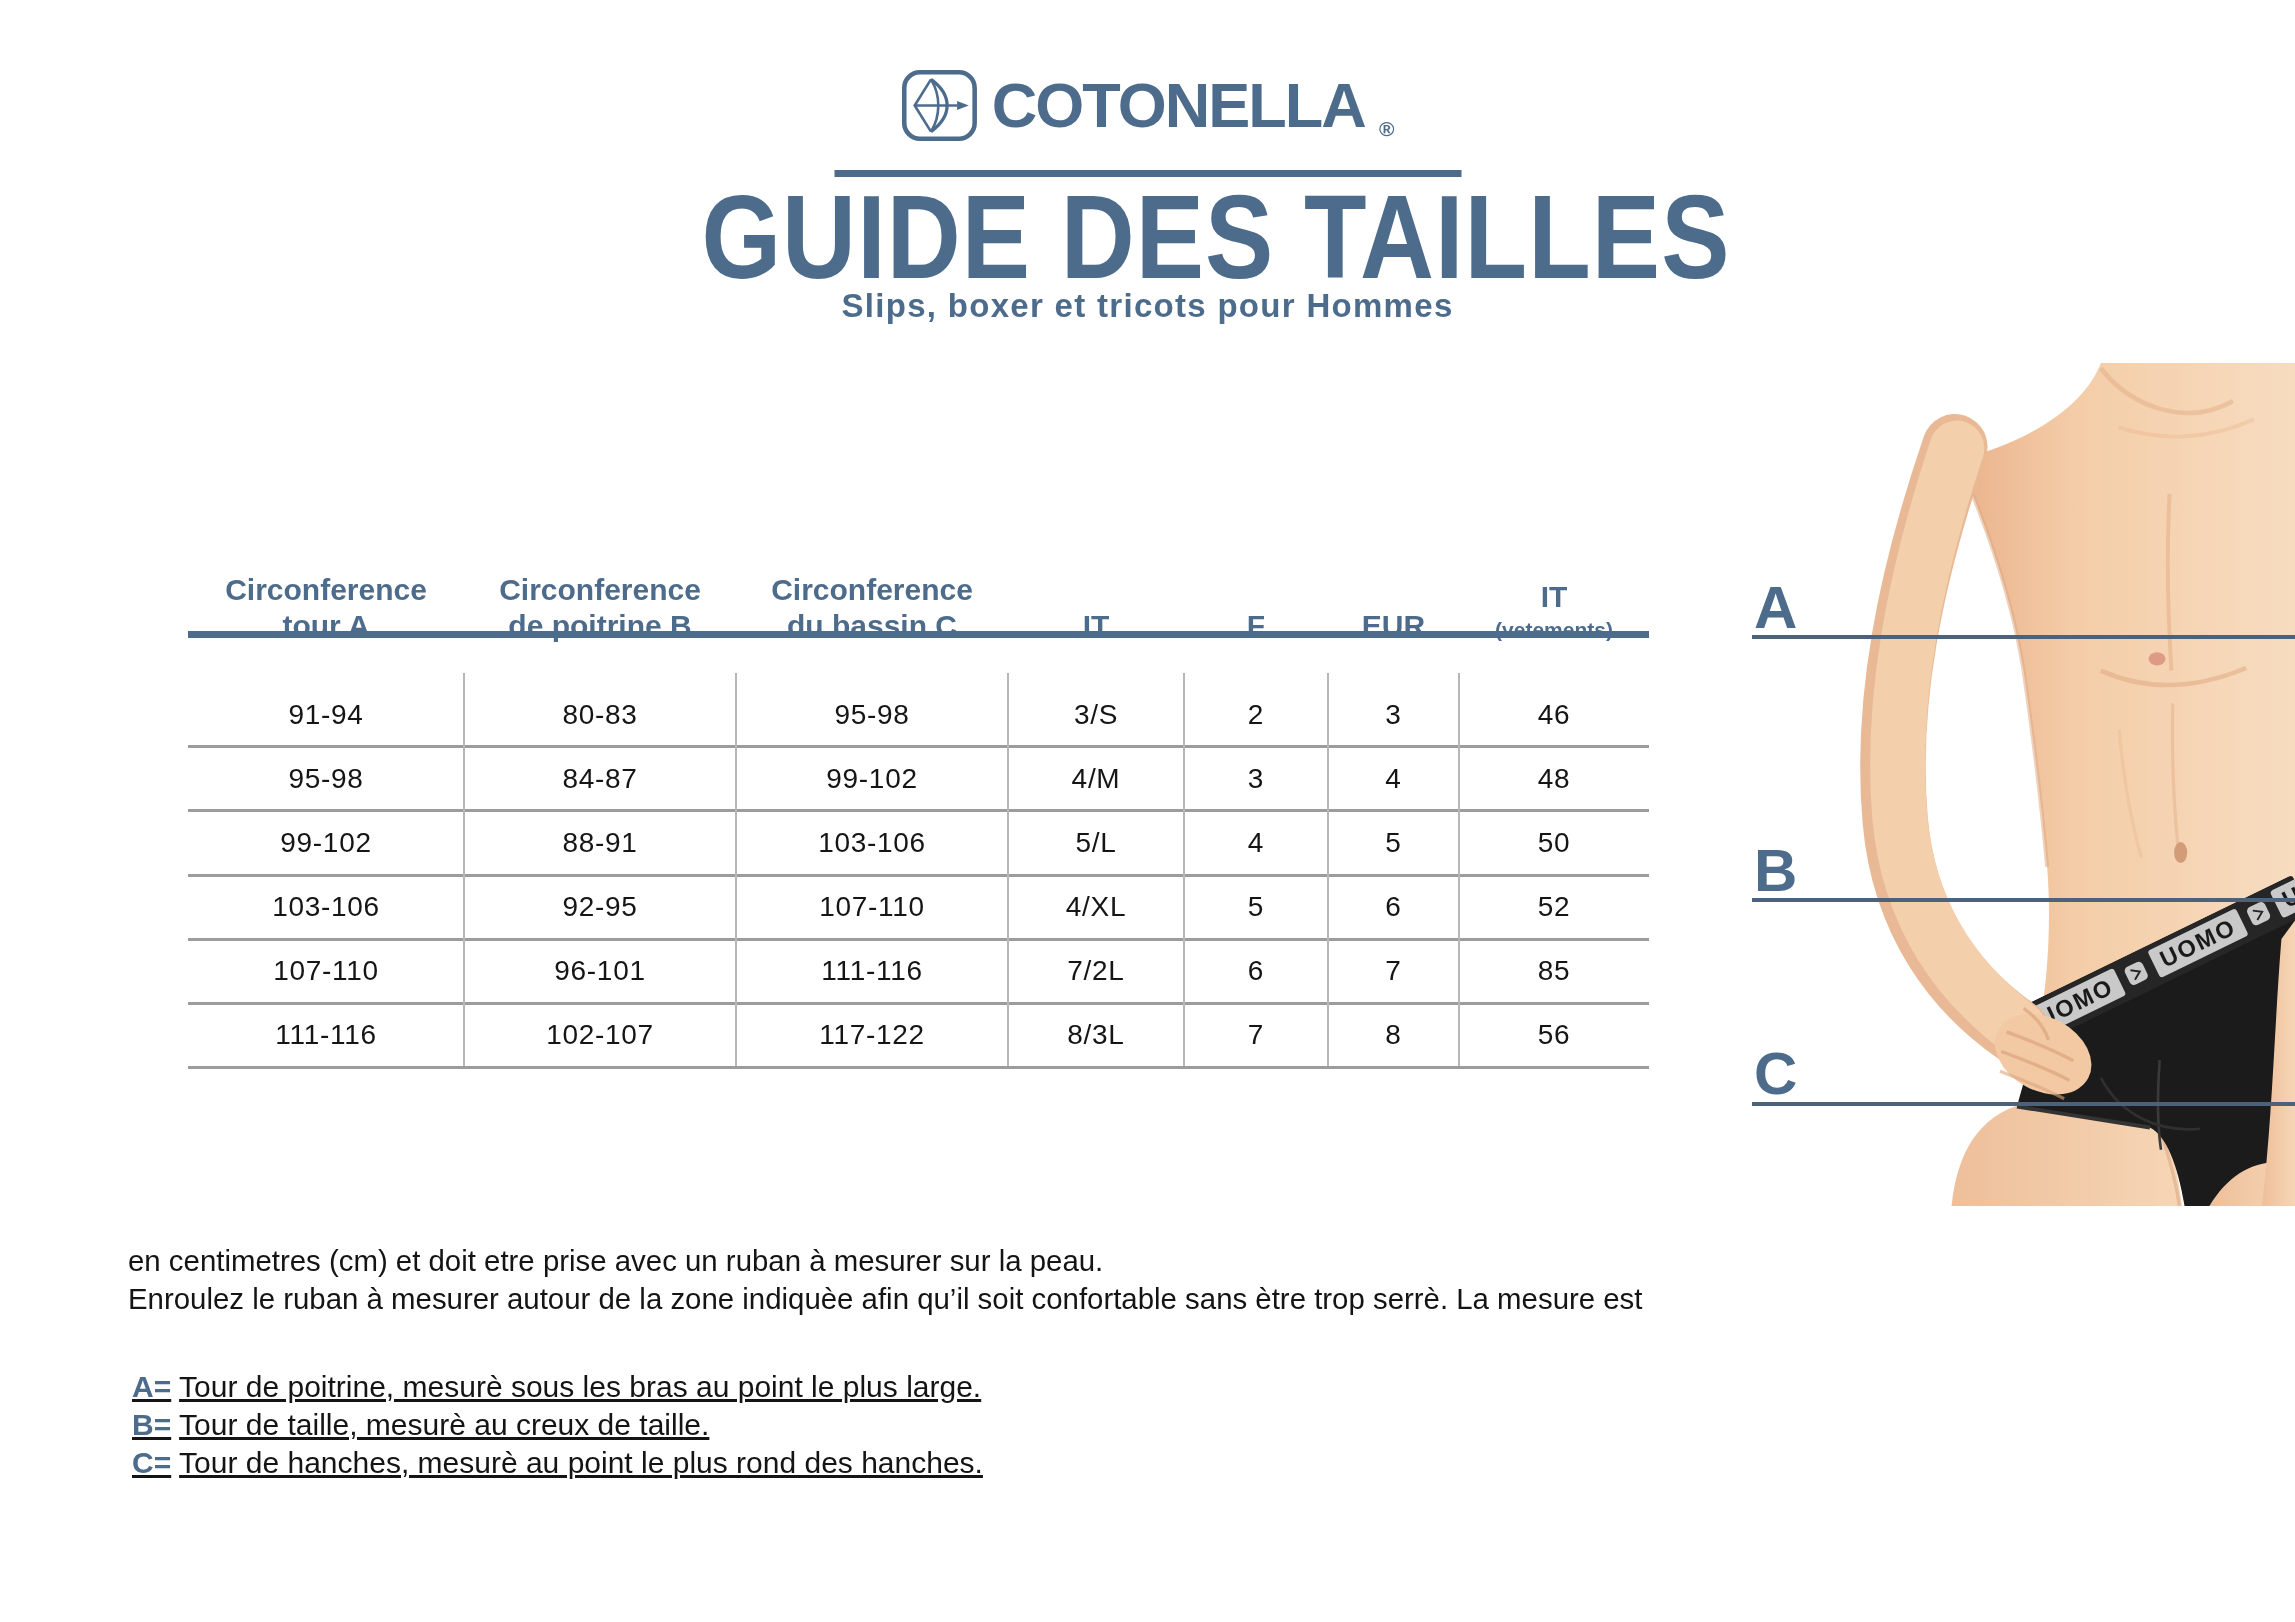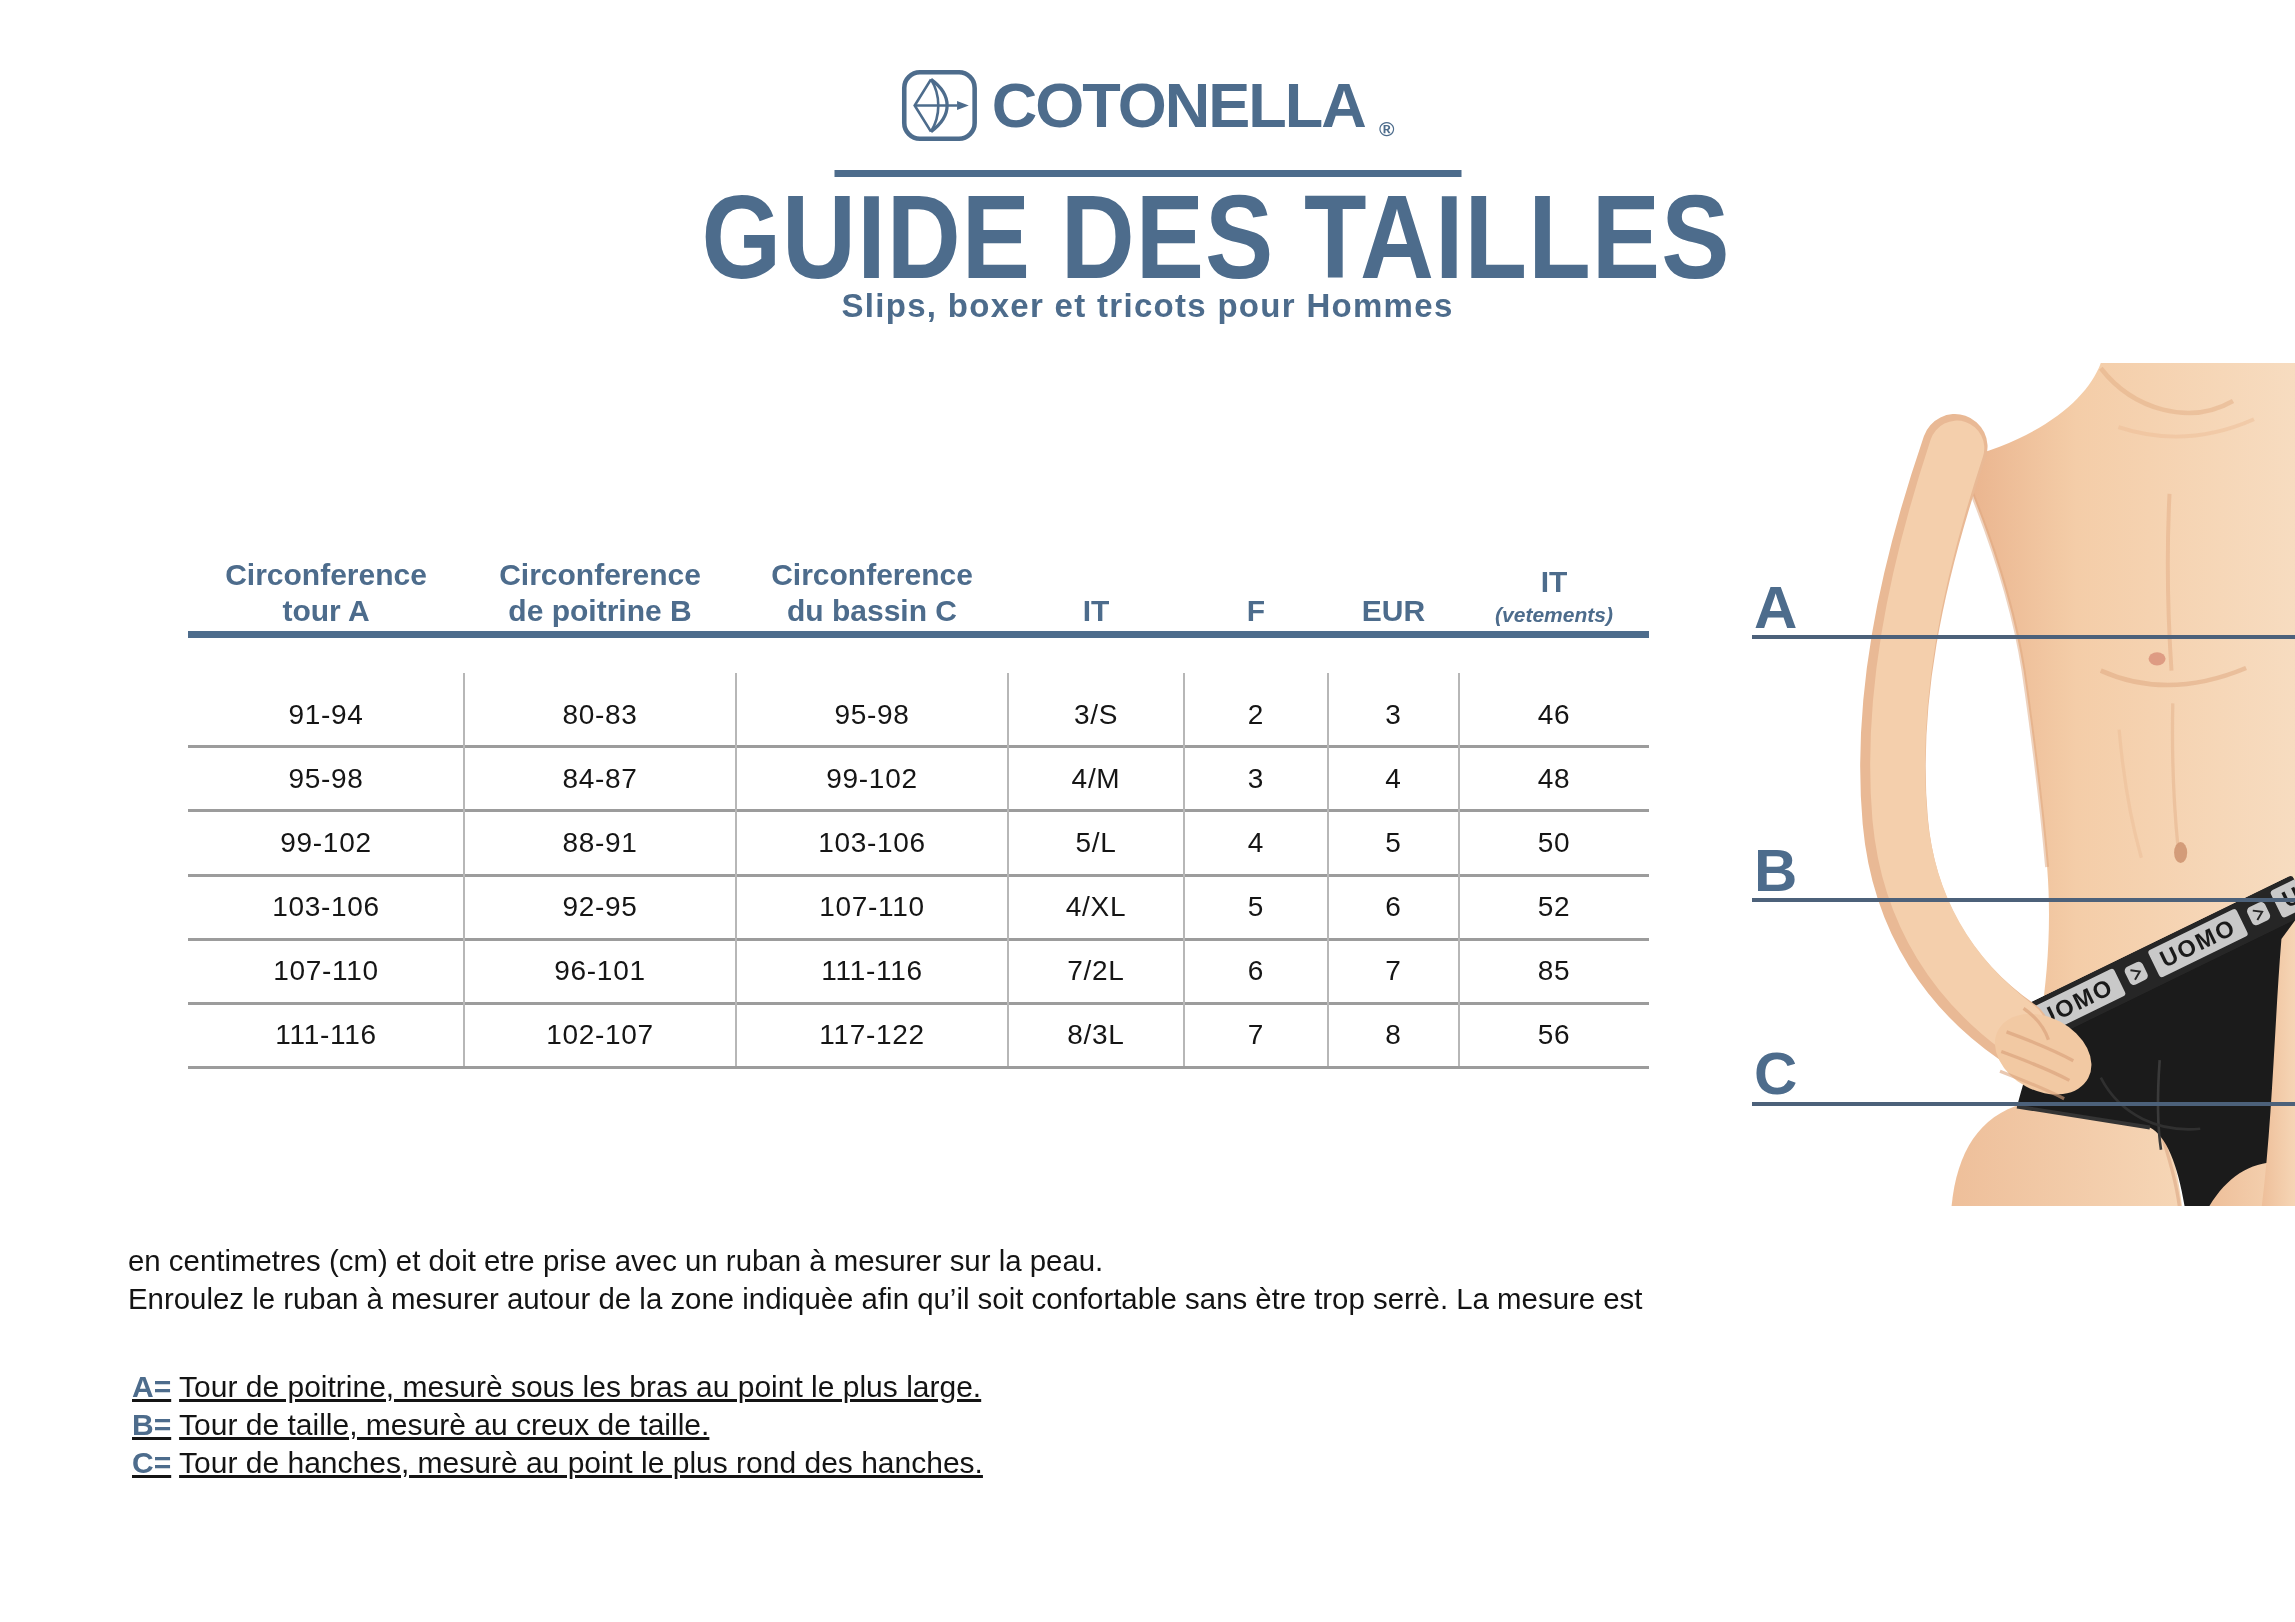--- a/index.html
+++ b/index.html
@@ -15,25 +15,25 @@
   .brand-underline{position:absolute;top:170px;left:50%;transform:translateX(-50%);
                    width:627px;height:7.2px;background:#4d6c8c;}
 
   .page-title{position:absolute;top:177px;left:1216px;transform:translateX(-50%) scaleX(0.86);
               font-size:119px;font-weight:bold;color:#4d6c8c;line-height:119px;white-space:nowrap;
               letter-spacing:1.3px;}
   .page-subtitle{position:absolute;top:287px;left:50%;transform:translateX(-50%);
                  font-size:33px;font-weight:bold;color:#4d6c8c;letter-spacing:1.3px;white-space:nowrap;}
 
   
-  .table-head{position:absolute;left:188px;top:514px;width:1461px;height:115px;display:grid;
+  .table-head{position:absolute;left:188px;top:529px;width:1461px;height:115px;display:grid;
               grid-template-columns:276px 272px 272px 176px 144px 131px 190px;}
   .th{display:flex;flex-direction:column;justify-content:flex-end;align-items:center;
       color:#4d6c8c;font-weight:bold;font-size:30px;line-height:36px;text-align:center;}
-  .th:nth-child(7) .hline2{font-size:21px;line-height:29px;font-style:italic;}
+  .th:nth-child(7) .hline2{font-size:21px;line-height:29px;}
   .head-underline{position:absolute;left:188px;top:631px;width:1461px;height:7.2px;background:#4d6c8c;}
 
   .table-body{position:absolute;left:188px;top:640px;width:1461px;height:427px;display:grid;
               grid-template-columns:276px 272px 272px 176px 144px 131px 190px;
               grid-template-rows:107px repeat(5,64px);}
   .table-body > div{display:flex;align-items:center;justify-content:center;
                     font-size:28px;color:#151515;letter-spacing:0.7px;}
   .table-body > div:nth-child(-n+7){padding-top:43px;}
 
   .row-divider{position:absolute;left:188px;width:1461px;height:2.6px;background:#9c9c9c;}

